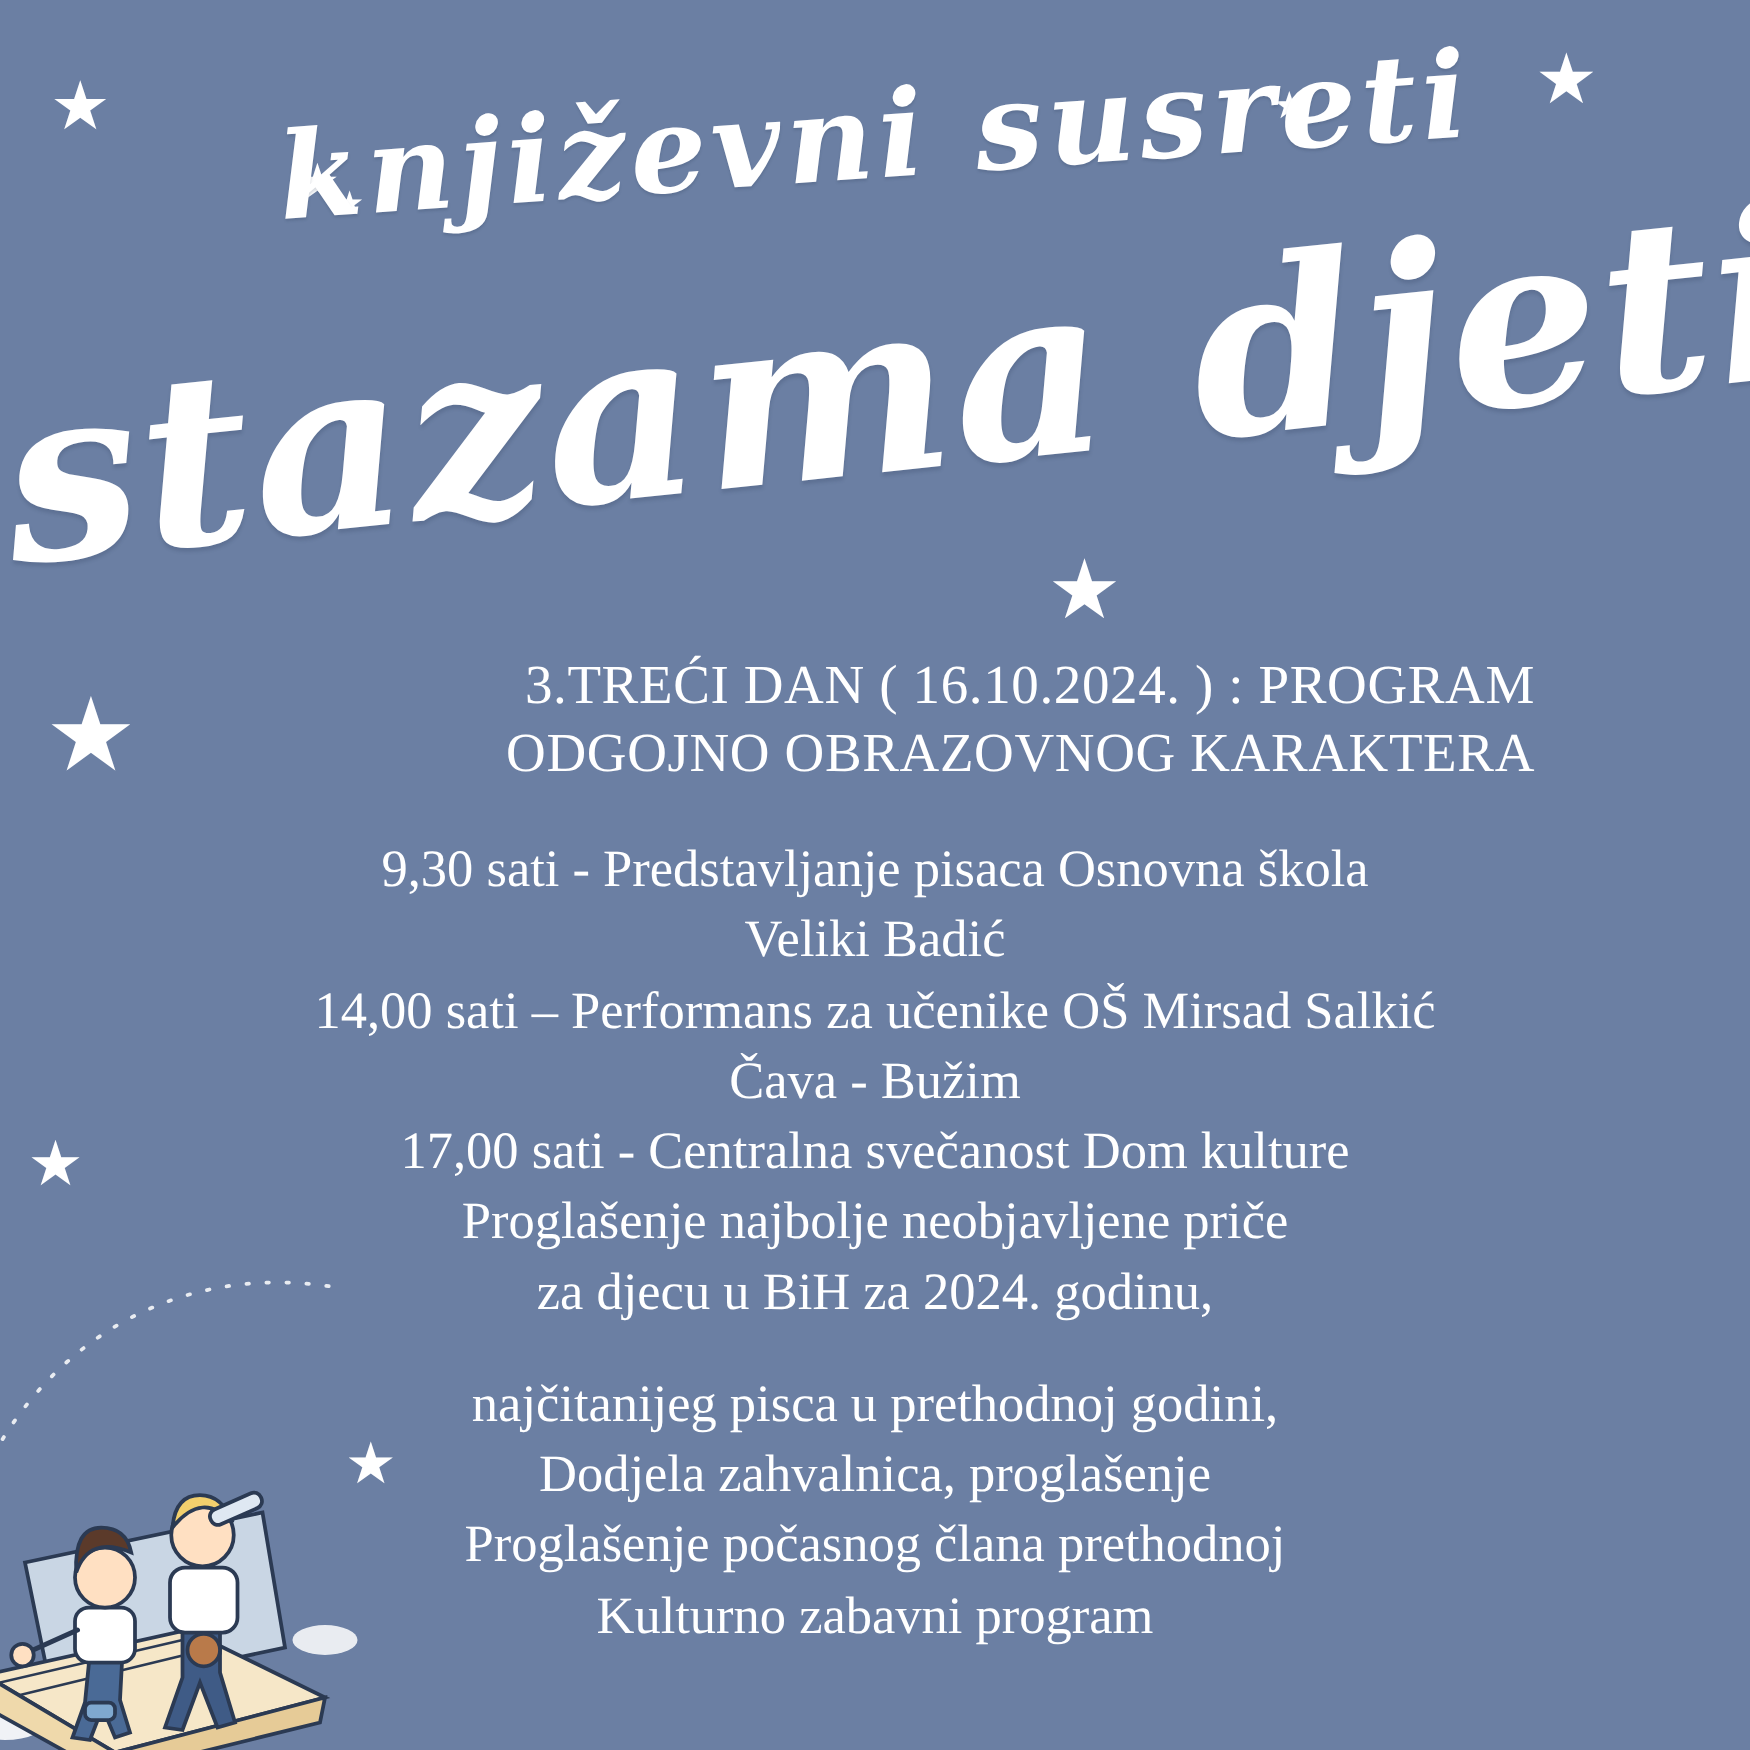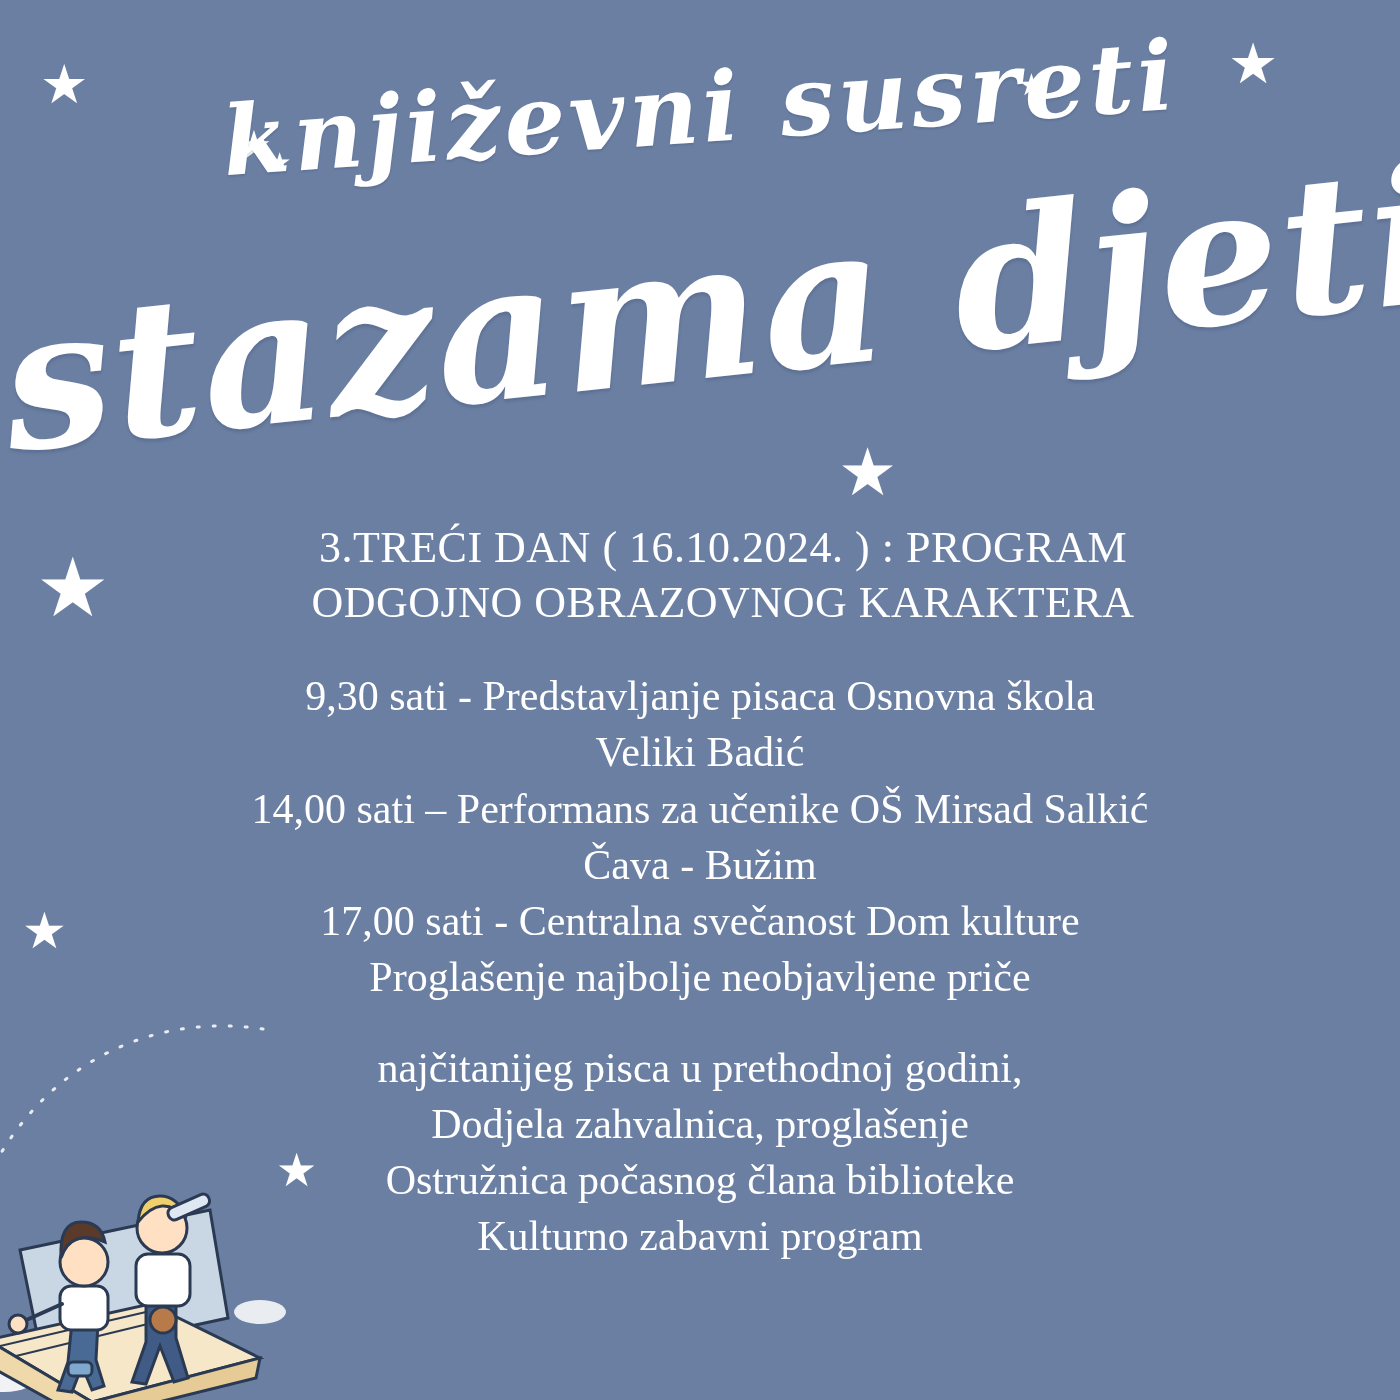--- a/index.html
+++ b/index.html
@@ -70,21 +70,21 @@
 
   
   .heading {
     position: absolute;
     top: 520px;
     left: 218px;
     width: 1010px;
     font-size: 44px;
     line-height: 1.26;
     letter-spacing: 0.5px;
-    text-align: center;
+    text-align: right;
     font-family: "Liberation Serif", serif;
   }
 
   
   .program {
     position: absolute;
     top: 668px;
     left: 70px;
     width: 1260px;
     text-align: center;
@@ -140,24 +140,25 @@
 
   <div class="heading">3.TREĆI DAN ( 16.10.2024. ) : PROGRAM ODGOJNO OBRAZOVNOG KARAKTERA</div>
 
   <div class="program">
     <p>9,30 sati - Predstavljanje pisaca Osnovna škola</p>
     <p>Veliki Badić</p>
     <p>14,00 sati – Performans za učenike OŠ Mirsad Salkić</p>
     <p>Čava - Bužim</p>
     <p>17,00 sati - Centralna svečanost Dom kulture</p>
     <p>Proglašenje najbolje neobjavljene priče</p>
+    <p>za djecu u BiH za 2024. godinu,</p>
     <div class="spacer"></div>
     <p>najčitanijeg pisca u prethodnoj godini,</p>
     <p>Dodjela zahvalnica, proglašenje</p>
-    <p>Ostružnica počasnog člana biblioteke</p>
+    <p>Proglašenje počasnog člana prethodnoj</p>
     <p>Kulturno zabavni program</p>
   </div>
 
   <svg class="dotted-arc" viewBox="0 0 380 400">
     <path d="M10 390 C 10 180, 150 40, 330 70" fill="none" stroke="#ffffff" stroke-width="3" stroke-dasharray="2 14" stroke-linecap="round" opacity="0.85"></path>
   </svg>
 
   <svg class="illustration" viewBox="0 0 360 330">
 
     <ellipse cx="44" cy="286" rx="34" ry="16" fill="#ffffff" opacity="0.9"></ellipse>

